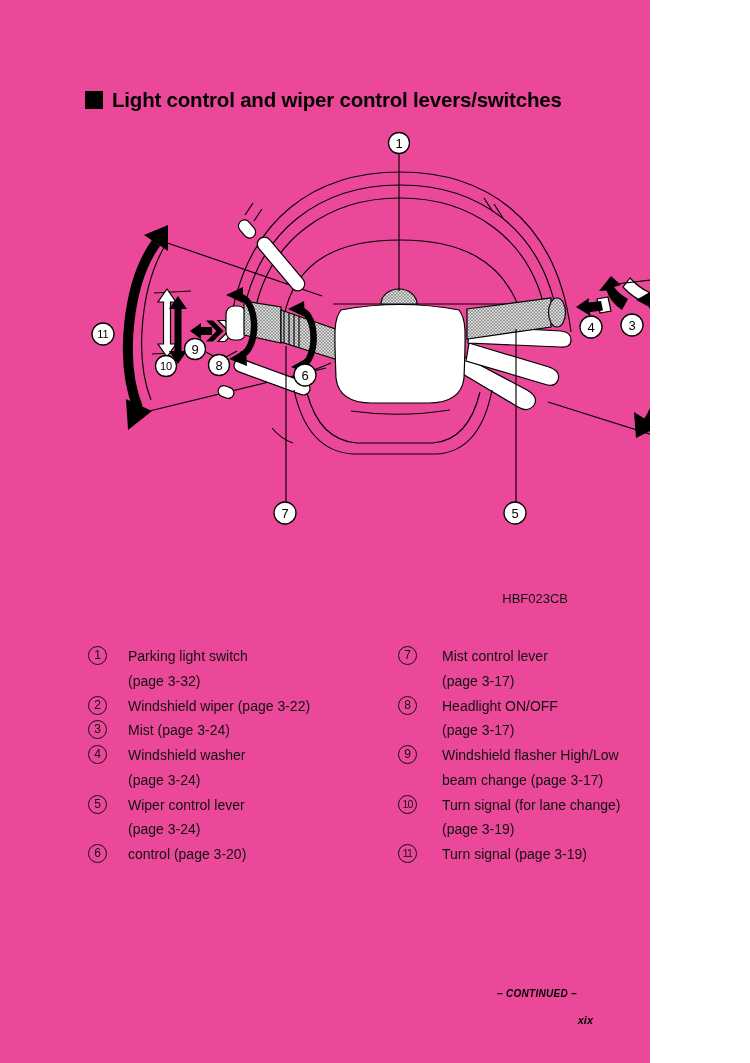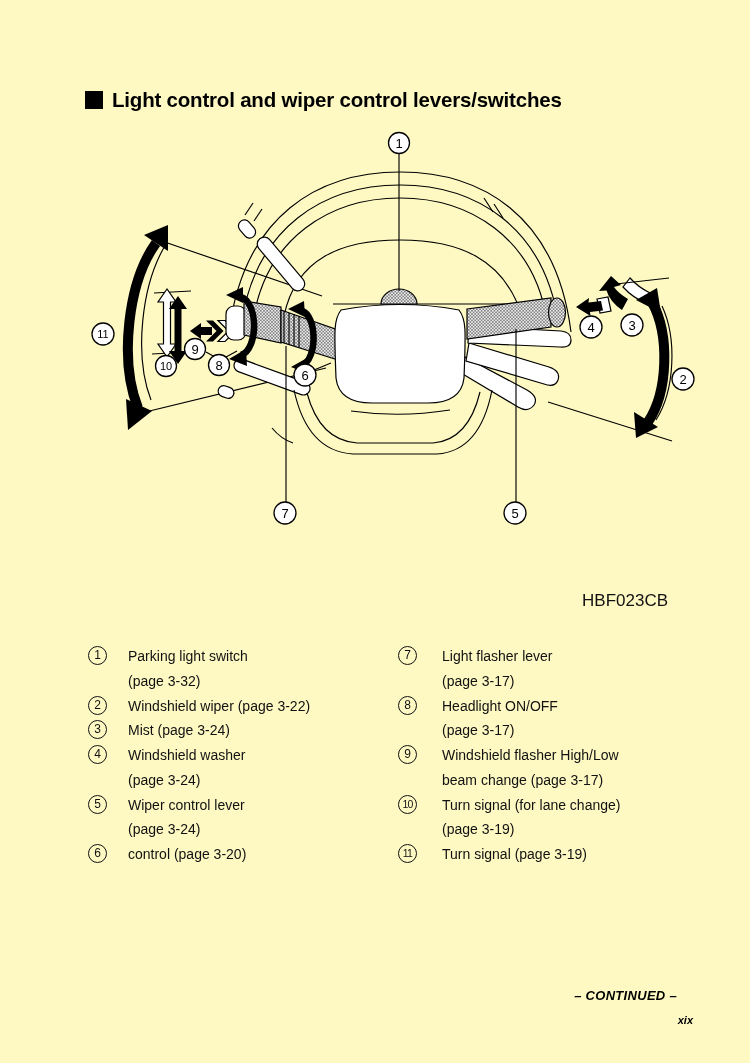--- a/index.html
+++ b/index.html
@@ -1,40 +1,40 @@
 <!DOCTYPE html>
 <html><head>
 <meta charset="utf-8">
 <style>
   html,body{margin:0;padding:0;background:#fff;}
-  .page{position:relative;width:750px;height:1063px;background:#fef9c3;overflow:hidden;
+  .page{position:relative;width:650px;height:1063px;background:#ec4899;overflow:hidden;
         font-family:"Liberation Sans",sans-serif;color:#000;}
   
   .title-row{position:absolute;left:85px;top:88px;display:flex;align-items:center;gap:9px;}
   .sq{width:18px;height:18px;background:#000;flex:0 0 18px;}
   .title{margin:0;font-weight:bold;font-size:20.5px;letter-spacing:-0.2px;white-space:nowrap;}
   
   .diagram{position:absolute;left:0;top:130px;width:750px;height:500px;}
-  .figcode{position:absolute;top:591px;right:82px;font-size:17px;color:#111;}
+  .figcode{position:absolute;top:591px;right:82px;font-size:13px;color:#111;}
   
   .legend{position:absolute;}
   .legend-left{left:88px;top:644px;}
   .legend-right{left:398px;top:644px;}
   .li{display:flex;align-items:flex-start;}
   .cnum{flex:0 0 19px;width:19px;height:19px;box-sizing:border-box;border:1.4px solid #111;
         border-radius:50%;margin-top:2px;margin-right:21px;text-align:center;
         font-size:12px;line-height:16px;color:#111;}
   .legend-right .cnum{margin-right:25px;}
   .cnum.d2{font-size:10.5px;letter-spacing:-0.8px;}
   .lt{min-width:0;}
   .ll{font-size:14px;line-height:24.75px;color:#111;white-space:nowrap;}
   .ll:empty{display:none;}
   
   .continued{position:absolute;top:988px;right:73px;font-weight:bold;font-style:italic;
-             font-size:13px;letter-spacing:0.3px;}
+             font-size:10px;letter-spacing:0.3px;}
   .pagenum{position:absolute;top:1014px;right:57px;font-weight:bold;font-style:italic;font-size:11px;}
   
   .diagram path,.diagram line,.diagram ellipse,.diagram rect,.diagram circle{vector-effect:none;}
   .thin{fill:none;stroke:#000;stroke-width:1.15px;}
   .white{fill:#fff;stroke:#000;stroke-width:1.2px;}
   .hatch{fill:url(#ht);stroke:#000;stroke-width:1.2px;}
   .blk{fill:#000;stroke:none;}
   .thick{fill:none;stroke:#000;stroke-width:10px;}
   .ring{fill:none;stroke:#000;stroke-width:6.5px;}
   .co{fill:#fff;stroke:#000;stroke-width:1.3px;}
@@ -255,21 +255,21 @@
       <div class="lt">
       <div class="ll">control (page 3-20)</div>
         </div>
     </div>
   </div>
 
   <div class="legend legend-right">
     <div class="li">
       <span class="cnum">7</span>
       <div class="lt">
-          <div class="ll">Light flasher lever</div>
+          <div class="ll">Mist control lever</div>
       <div class="ll">(page 3-17)</div>
         </div>
     </div>
     <div class="li">
       <span class="cnum">8</span>
       <div class="lt">
           <div class="ll">Headlight ON/OFF</div>
       <div class="ll">(page 3-17)</div>
         </div>
     </div>

